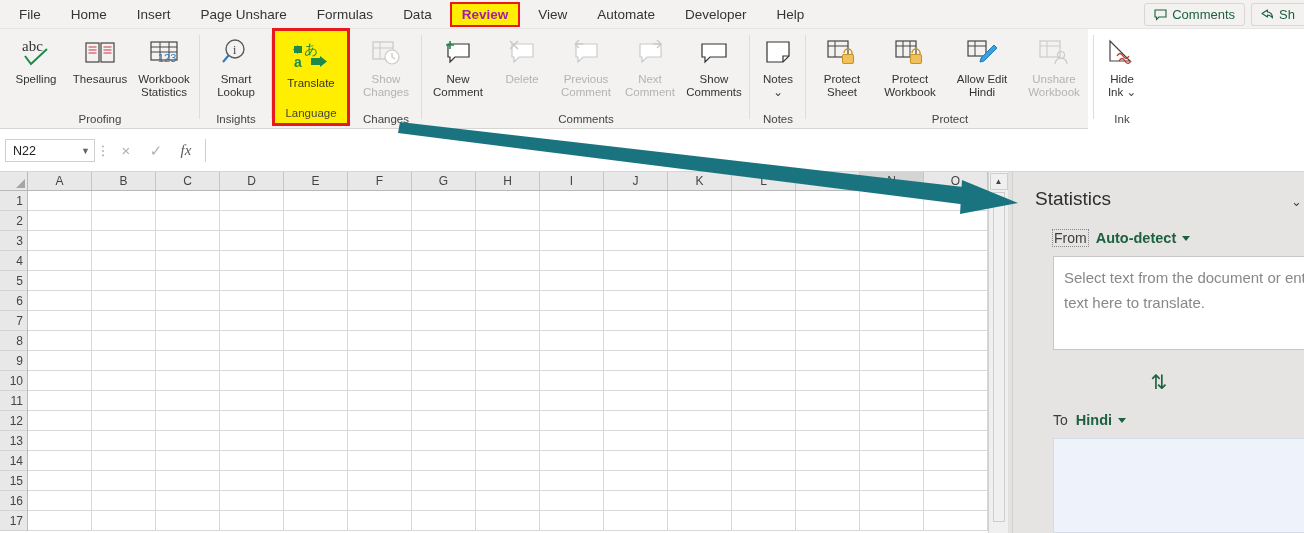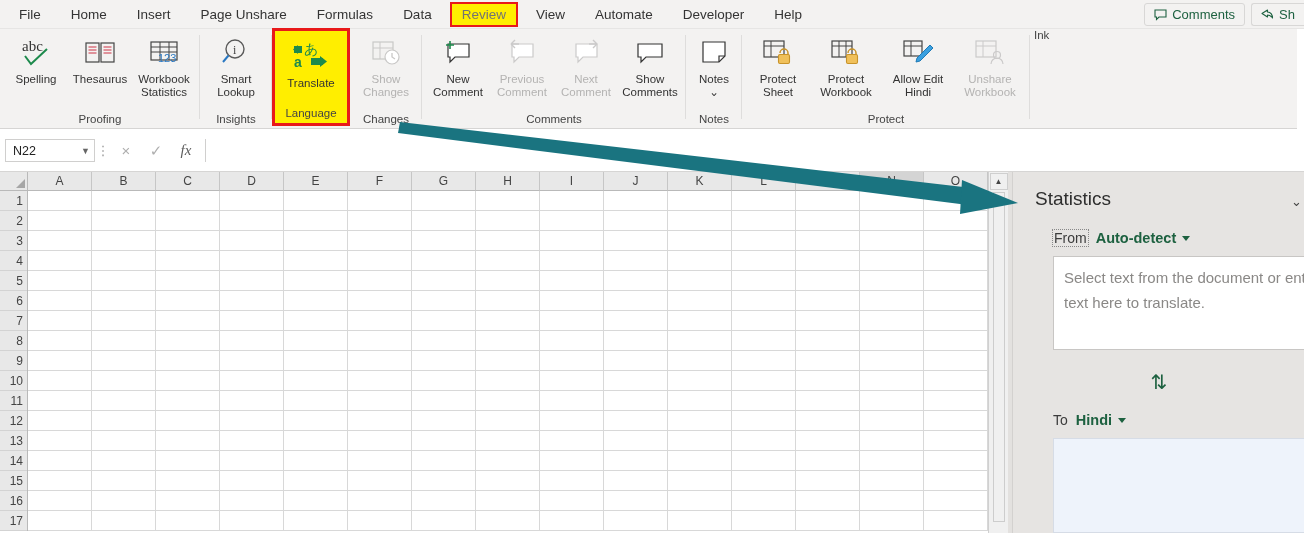--- a/index.html
+++ b/index.html
@@ -19,39 +19,39 @@
     display:flex; align-items:center;
     border-bottom:1px solid #e6e5e4;
   }
   .tab{
     font-size:13.5px; color:#343434;
     padding:3px 10px; margin:0 5px; white-space:nowrap;
     position:relative;
   }
   .tab.active{
     background:#ffee00;
-    color:#737373;
+    color:#a21caf;
     outline:2px solid #e8191a;
-    font-weight:400;
+    font-weight:700;
   }
   .tabbar-right{
     position:absolute; right:0; top:0; height:29px;
     display:flex; align-items:center; gap:0px;
   }
   .chip{
     display:flex; align-items:center; gap:5px;
     border:1px solid #d8d7d6; background:#f3f2f1;
     border-radius:3px; padding:3px 9px; margin-right:6px;
     color:#1d6140; font-size:13px; white-space:nowrap;
   }
   .chip svg{ display:block; }
 
   
   .ribbon{
-    position:absolute; left:0; top:29px; width:1297px; height:100px;
+    position:absolute; left:0; top:29px; width:1088px; height:100px;
     background:#f3f2f1;
     border-bottom:1px solid #d6d5d4;
     display:flex; align-items:flex-start;
   }
   .rgroup{
     height:100px; position:relative;
     display:flex; flex-direction:column; align-items:center;
     padding:0 4px;
   }
   .rgroup .gitems{ display:flex; align-items:flex-start; height:84px; }
@@ -348,20 +348,29 @@
             <path d="M9 5 v8 M5 9 h8" stroke="#1d8a4c" stroke-width="1.6"></path>
           </svg>
         </span>
         <span class="lbl">New</span>
         <span class="lbl">Comment</span>
       </div>
       <div class="rbtn dis">
         <span class="ico">
           <svg width="34" height="34" viewBox="0 0 34 34">
             <path d="M7 8 h21 v13 h-14 l-5 5 v-5 h-2 z" fill="#fff" stroke="#cbcaca" stroke-width="1.2"></path>
+            <path d="M5 5 l8 8 M13 5 l-8 8" stroke="#cbcaca" stroke-width="1.6"></path>
+          </svg>
+        </span>
+        <span class="lbl">Delete</span>
+      </div>
+      <div class="rbtn dis">
+        <span class="ico">
+          <svg width="34" height="34" viewBox="0 0 34 34">
+            <path d="M7 8 h21 v13 h-14 l-5 5 v-5 h-2 z" fill="#fff" stroke="#cbcaca" stroke-width="1.2"></path>
             <path d="M14 8 h-8 M6 8 l4 -4 M6 8 l4 4" fill="none" stroke="#cbcaca" stroke-width="1.4"></path>
           </svg>
         </span>
         <span class="lbl">Previous</span>
         <span class="lbl">Comment</span>
       </div>
       <div class="rbtn dis">
         <span class="ico">
           <svg width="34" height="34" viewBox="0 0 34 34">
             <path d="M7 8 h21 v13 h-14 l-5 5 v-5 h-2 z" fill="#fff" stroke="#cbcaca" stroke-width="1.2"></path>
@@ -452,20 +461,33 @@
           </svg>
         </span>
         <span class="lbl">Unshare</span>
         <span class="lbl">Workbook</span>
       </div>
     </div>
     <div class="glabel">Protect</div>
   </div>
 
   <div class="rgroup">
+    <div class="gitems">
+      <div class="rbtn narrow">
+        <span class="ico">
+          <svg width="34" height="34" viewBox="0 0 34 34">
+            <path d="M5 25 L5 5 L25 25 Z" fill="none" stroke="#444" stroke-width="1.2"></path>
+            <path d="M12 20 q3 -5 6 0 q3 5 6 0" fill="none" stroke="#c0392b" stroke-width="1.4"></path>
+            <path d="M14 25 q3 -5 6 0 q3 5 6 0" fill="none" stroke="#c0392b" stroke-width="1.4"></path>
+          </svg>
+        </span>
+        <span class="lbl">Hide</span>
+        <span class="lbl">Ink ⌄</span>
+      </div>
+    </div>
     <div class="glabel">Ink</div>
   </div>
 
 </div>
 
 <div class="fbar">
   <div class="namebox">
     <span>N22</span>
     <span style="color:#666;font-size:9px;">▼</span>
   </div>

